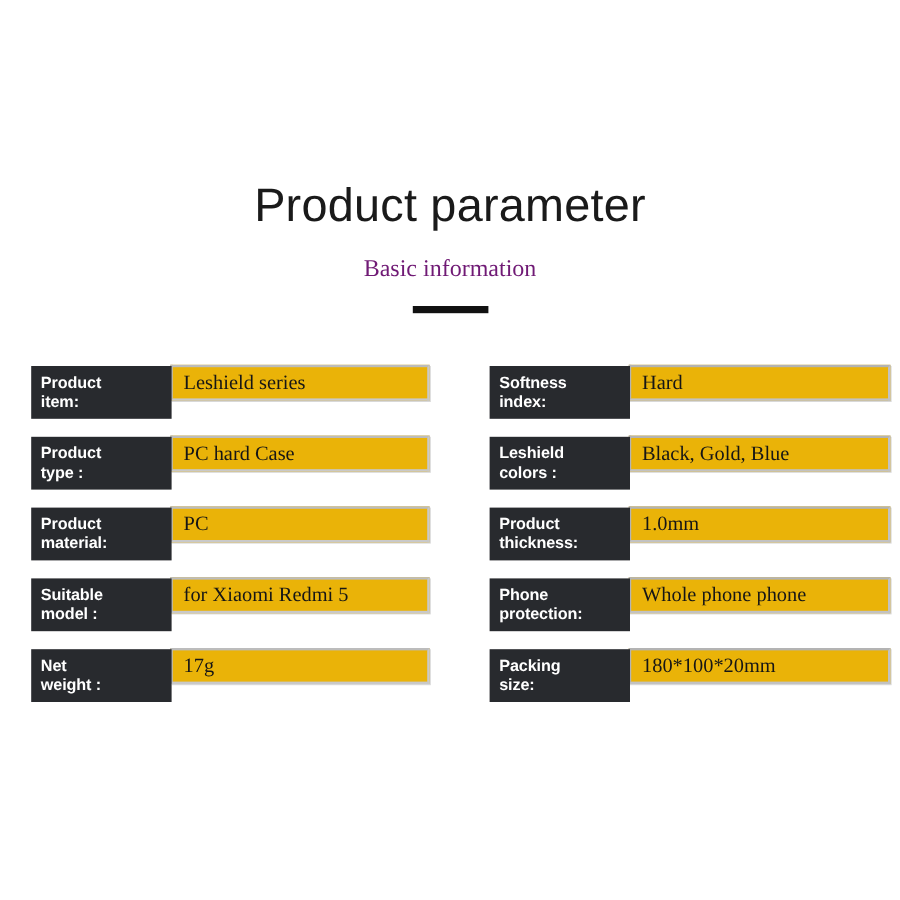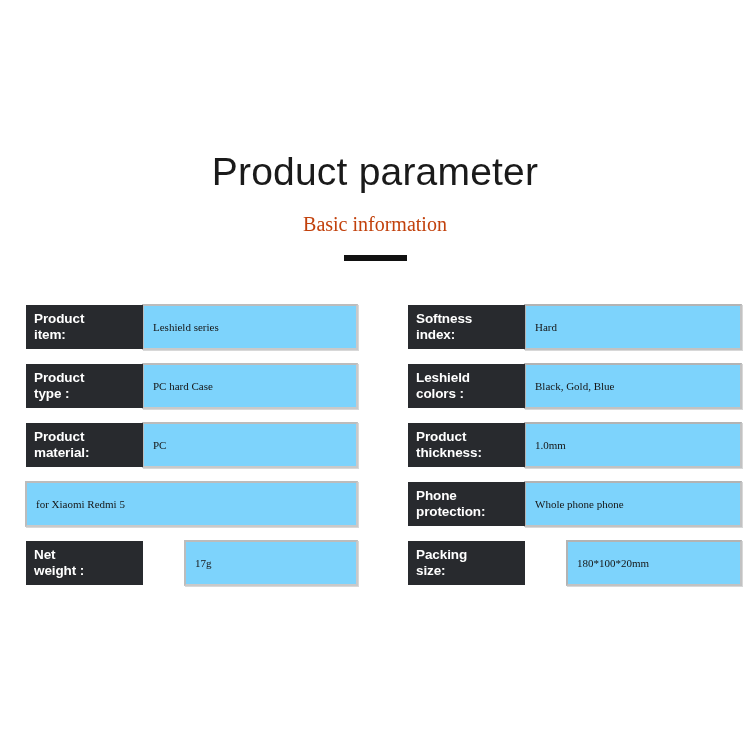--- a/index.html
+++ b/index.html
@@ -36,21 +36,21 @@
     font-weight: 400;
     color: #1a1a1a;
     letter-spacing: 0.2px;
     line-height: 46px;
     margin: 0;
   }
   .page-subtitle {
     font-family: "Liberation Serif", serif;
     font-size: 20px;
     font-weight: 400;
-    color: #c2410c;
+    color: #701a75;
     line-height: 26px;
     margin: 16px 0 0 0;
   }
   .accent-bar {
     width: 63px;
     height: 6px;
     background: #111111;
     margin: 18px auto 0 auto;
   }
 
@@ -80,21 +80,20 @@
   .spec-row {
     position: relative;
     height: 44px;
     margin-bottom: 15px;
     display: flex;
     flex-direction: row;
     align-items: flex-start;
   }
   .spec-row:last-child {
     margin-bottom: 0;
-    gap: 42px;
   }
 
   .spec-label {
     box-sizing: border-box;
     width: 117px;
     height: 44px;
     background: #282a2e;
     color: #ffffff;
     font-family: "Liberation Sans", sans-serif;
     font-size: 13.5px;
@@ -106,34 +105,34 @@
     z-index: 2;
     letter-spacing: -0.1px;
   }
   .spec-label .lbl-line {
     display: block;
     white-space: nowrap;
   }
 
   .spec-value {
     box-sizing: border-box;
-    height: 46px;
+    height: 30px;
     flex: 1 1 auto;
-    background: #7dd3fc;
+    background: #eab308;
     border: 2px solid #bcbcbc;
     border-right-color: #c9c9c9;
     border-bottom-color: #c9c9c9;
     box-shadow: 1px 1px 0 0 #d8d8d8;
     margin-left: -1px;
     margin-top: -1px;
     display: flex;
     align-items: center;
     padding-left: 9px;
     font-family: "Liberation Serif", serif;
-    font-size: 11px;
+    font-size: 17px;
     font-weight: 400;
     color: #161616;
     position: relative;
     z-index: 1;
     white-space: nowrap;
     overflow: hidden;
   }
   .spec-column.right .spec-value {
     border-color: #b3b3b3;
     border-right-color: #c2c2c2;
@@ -173,20 +172,24 @@
 
       <div class="spec-row">
         <div class="spec-label">
           <span class="lbl-line">Product</span>
           <span class="lbl-line">material:</span>
         </div>
         <div class="spec-value">PC</div>
       </div>
 
       <div class="spec-row">
+        <div class="spec-label">
+          <span class="lbl-line">Suitable</span>
+          <span class="lbl-line">model :</span>
+        </div>
         <div class="spec-value">for Xiaomi Redmi 5</div>
       </div>
 
       <div class="spec-row">
         <div class="spec-label">
           <span class="lbl-line">Net</span>
           <span class="lbl-line">weight :</span>
         </div>
         <div class="spec-value">17g</div>
       </div>

